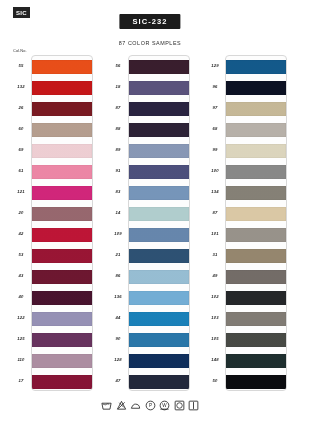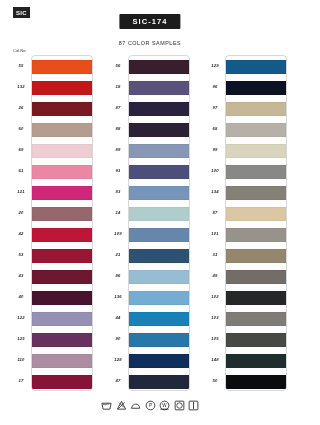--- a/index.html
+++ b/index.html
@@ -167,21 +167,21 @@
     height: 11px;
     color: #1f1f1f;
     display: block;
   }
 </style>
 </head>
 <body>
 
 <div id="brand-logo">SIC</div>
 
-<div id="title-badge">SIC-174</div>
+<div id="title-badge">SIC-232</div>
 
 <div id="subtitle">87 COLOR SAMPLES</div>
 
 <div id="sample-grid">
 
   <div class="swatch-column">
     <div class="column-head">
       <span class="col-no-label">Col.No.</span>
     </div>
     <div class="label-track">

